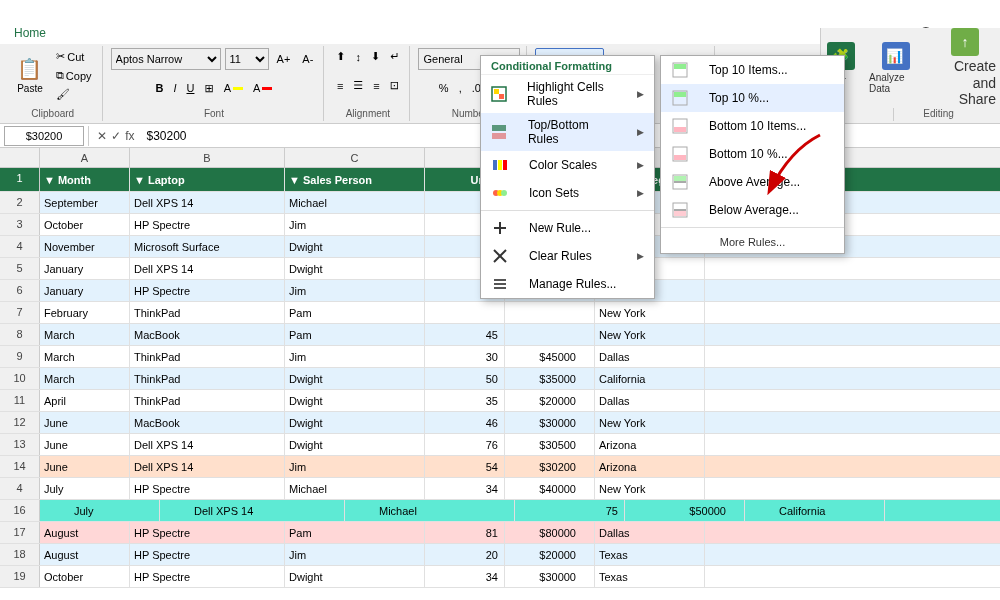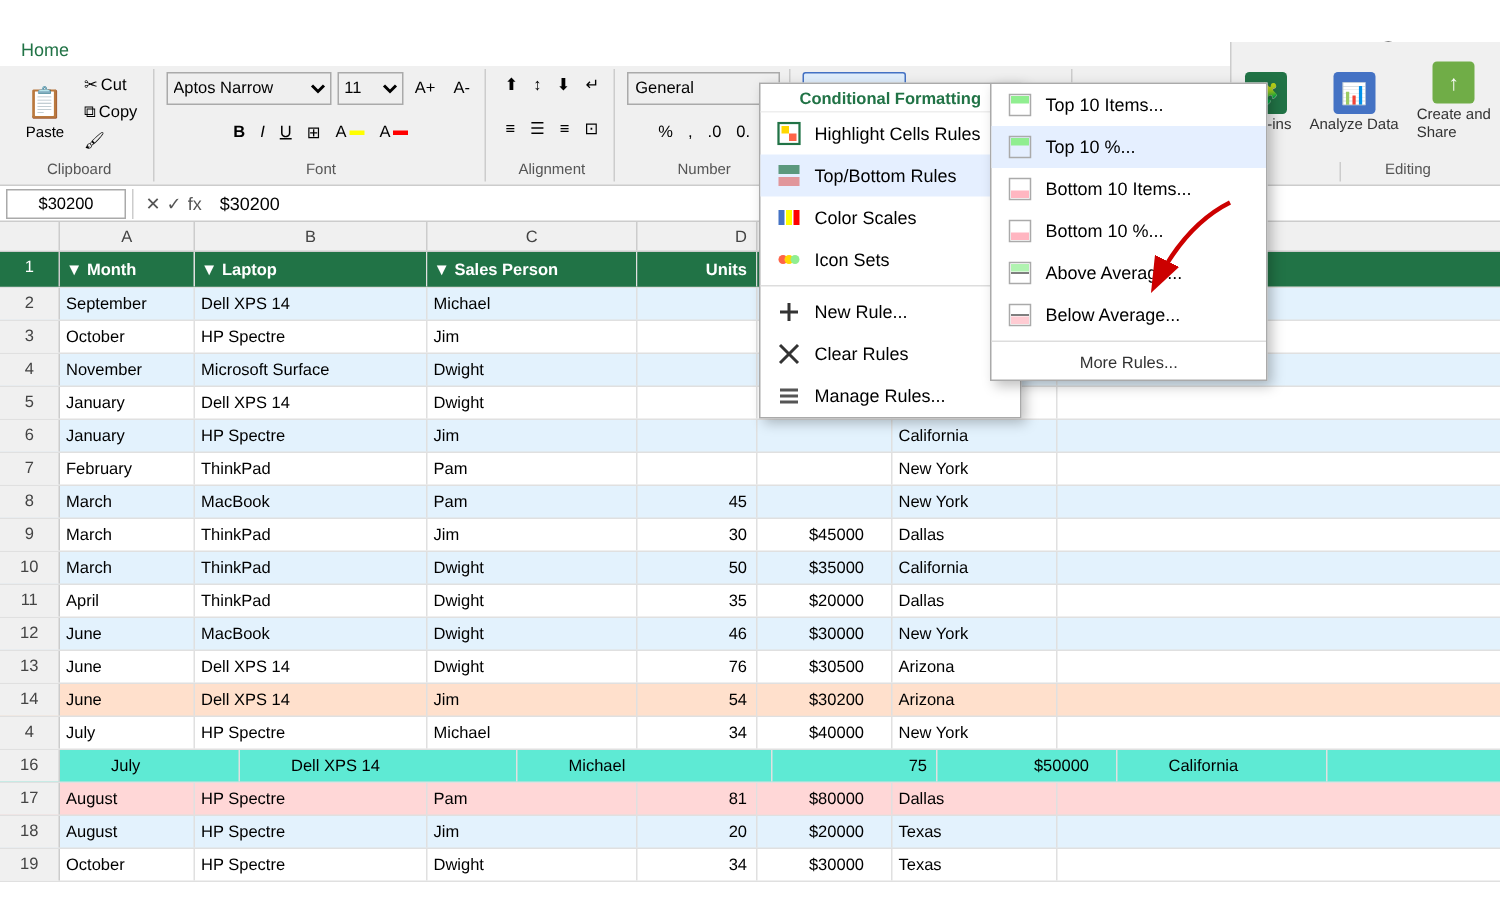--- a/index.html
+++ b/index.html
@@ -30,28 +30,28 @@
     .cell.header { color: white; font-weight: 600; line-height: 24px; background: #217346; }
 
     
     .c0 { width: 40px; min-width: 40px; flex-shrink: 0; }
     .c1 { width: 90px; min-width: 90px; }
     .c2 { width: 155px; min-width: 155px; }
     .c3 { width: 140px; min-width: 140px; }
     .c4 { width: 80px; min-width: 80px; text-align: right; padding-right: 6px; }
     .c5 { width: 90px; min-width: 90px; text-align: right; padding-right: 18px; }
     .c6 { width: 110px; min-width: 110px; }
-    .menu-item { display: flex; align-items: center; padding: 5px 10px; cursor: pointer; font-size: 12px; gap: 8px; position: relative; }
+    .menu-item { display: flex; align-items: center; padding: 5px 10px; cursor: pointer; font-size: 12px; gap: 20px; position: relative; }
     .menu-item.has-arrow::after { content: '▶'; margin-left: auto; font-size: 9px; color: #555; }
     .menu-item .icon-sm { width: 18px; height: 18px; display: flex; align-items: center; justify-content: center; }
     .menu-separator { height: 1px; background: #ddd; margin: 3px 0; }
     .menu-title { padding: 4px 10px 2px; font-size: 11px; font-weight: bold; color: #217346; border-bottom: 1px solid #eee; }
 
     
-    .cf-menu { position: absolute; top: 55px; left: 506px; background: white; border: 1px solid #aaa; box-shadow: 3px 3px 8px rgba(0,0,0,0.25); z-index: 200; width: 175px; text-align: center; }
+    .cf-menu { position: absolute; top: 55px; left: 480px; background: white; border: 1px solid #aaa; box-shadow: 3px 3px 8px rgba(0,0,0,0.25); z-index: 200; width: 175px; }
     .submenu { position: absolute; top: 55px; left: 660px; background: white; border: 1px solid #aaa; box-shadow: 3px 3px 8px rgba(0,0,0,0.25); z-index: 300; width: 185px; }
 
     
     .arrow-annotation { position: absolute; z-index: 400; pointer-events: none; }
 
     
     .addins-area { position: absolute; right: 0; top: 28px; width: 180px; height: 80px; background: #f0f0f0; border-left: 1px solid #ccc; display: flex; align-items: center; justify-content: center; gap: 4px; }
     .addin-btn { display: flex; flex-direction: column; align-items: center; font-size: 10px; color: #333; cursor: pointer; padding: 4px; min-width: 40px; }
     .addin-icon { width: 28px; height: 28px; background: #217346; border-radius: 3px; margin-bottom: 2px; display: flex; align-items: center; justify-content: center; color: white; font-size: 14px; }
     .addin-icon.blue { background: #4472C4; }
@@ -207,21 +207,21 @@
       <div class="addin-btn">
         <div class="addin-icon">🧩</div>
         <span>Add-ins</span>
       </div>
       <div class="addin-btn">
         <div class="addin-icon blue">📊</div>
         <span>Analyze Data</span>
       </div>
       <div class="addin-btn">
         <div class="addin-icon green">↑</div>
-        <span style="font-size:10px;text-align:left;line-height:1.2;">Create and<br>Share</span>
+        <span style="font-size:14px;text-align:right;line-height:1.2;">Create and<br>Share</span>
       </div>
     </div>
   </div>
 </div>
 
 <div class="formula-bar">
   <input class="name-box" value="$30200" style="">
   <div class="formula-divider"></div>
   <div class="formula-icons">
     <span>✕</span>

